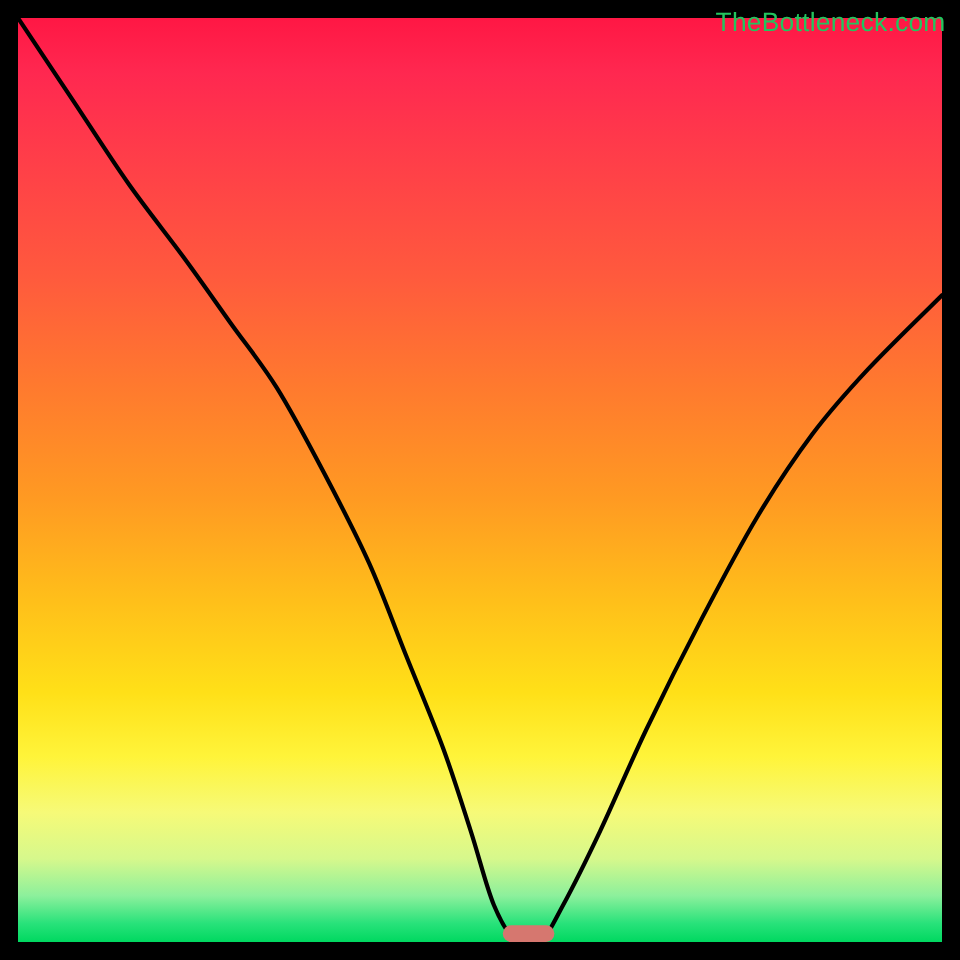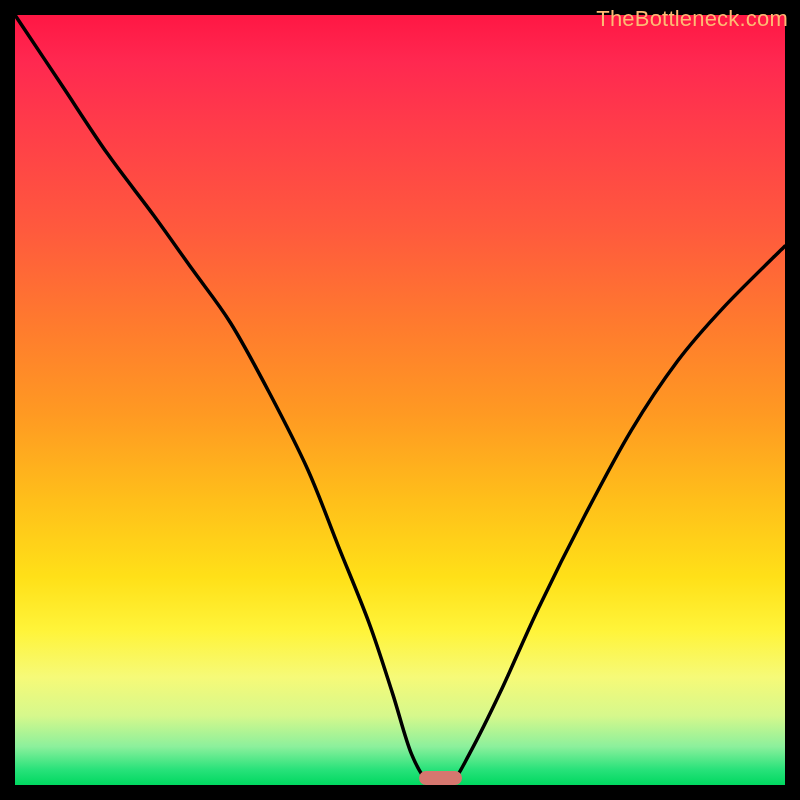--- a/index.html
+++ b/index.html
@@ -14,21 +14,21 @@
   .frame {
     position: relative;
     width: 800px;
     height: 800px;
     background: #000;
   }
   .watermark {
     position: absolute;
     top: 6px;
     right: 12px;
-    color: #fdba74;
+    color: #22c55e;
     font-size: 22px;
     font-weight: 500;
     letter-spacing: 0.2px;
     z-index: 20;
   }
   .plot-area {
     position: absolute;
     left: 15px;
     top: 15px;
     width: 770px;

